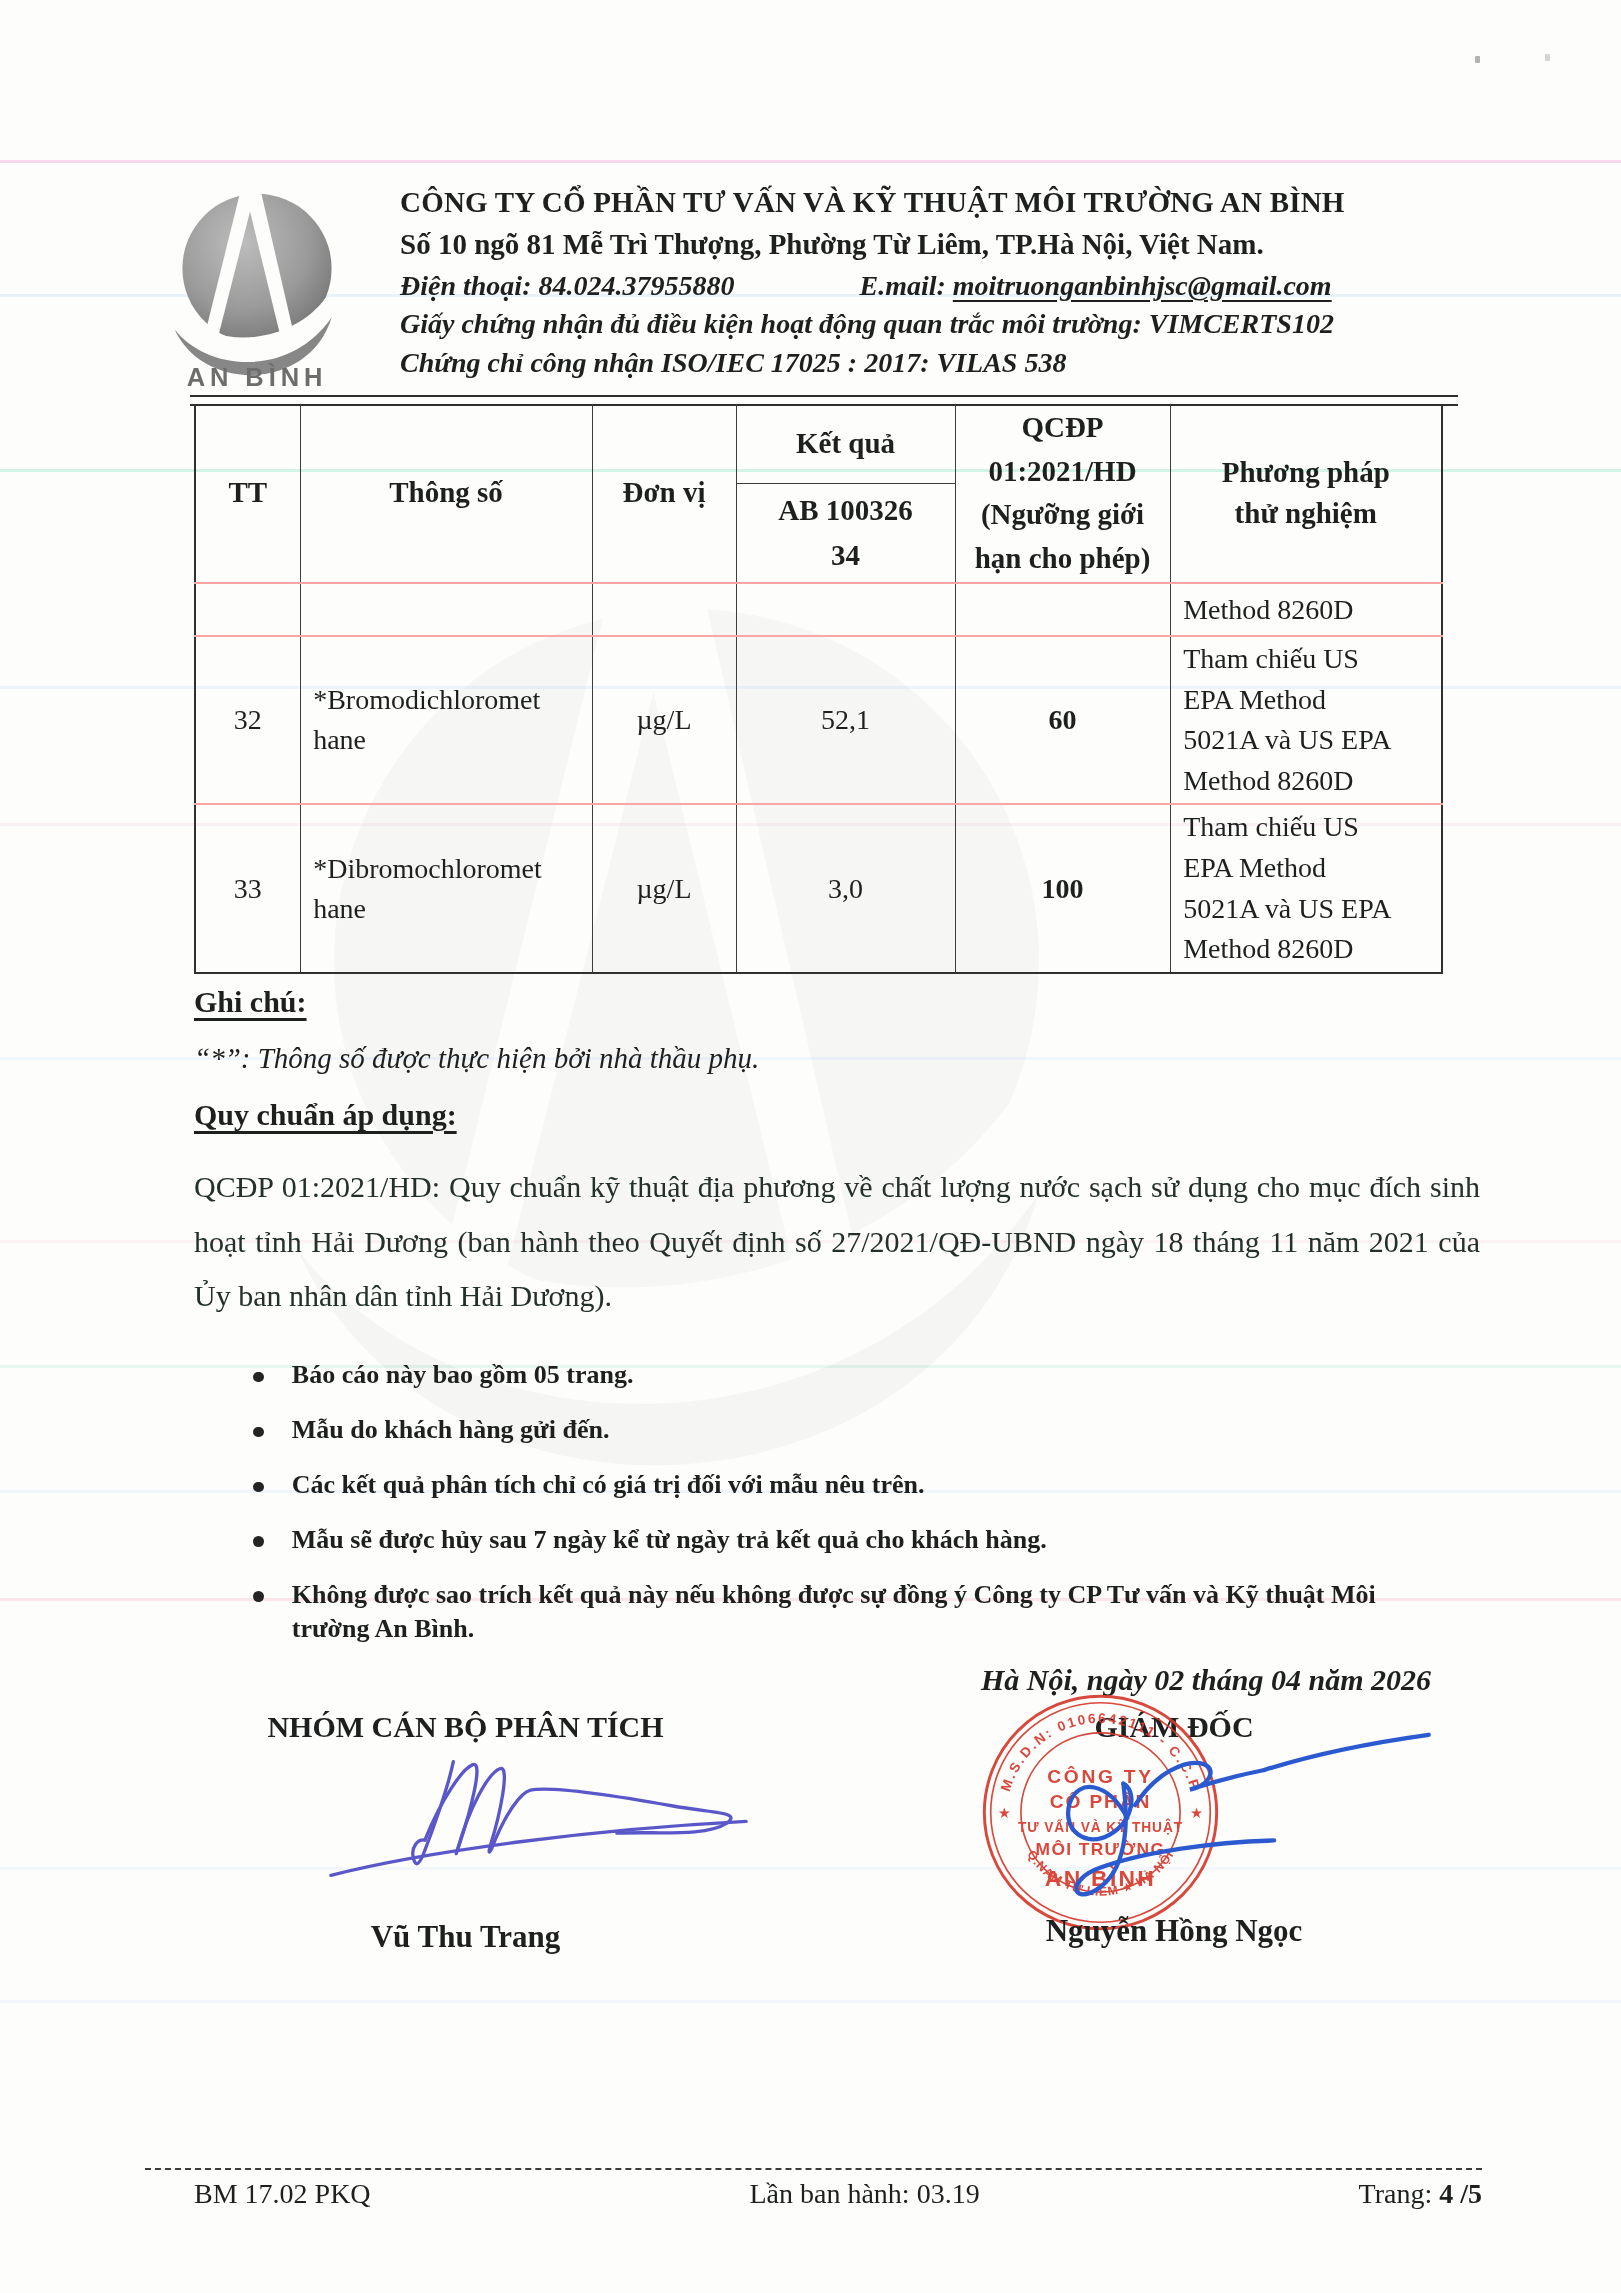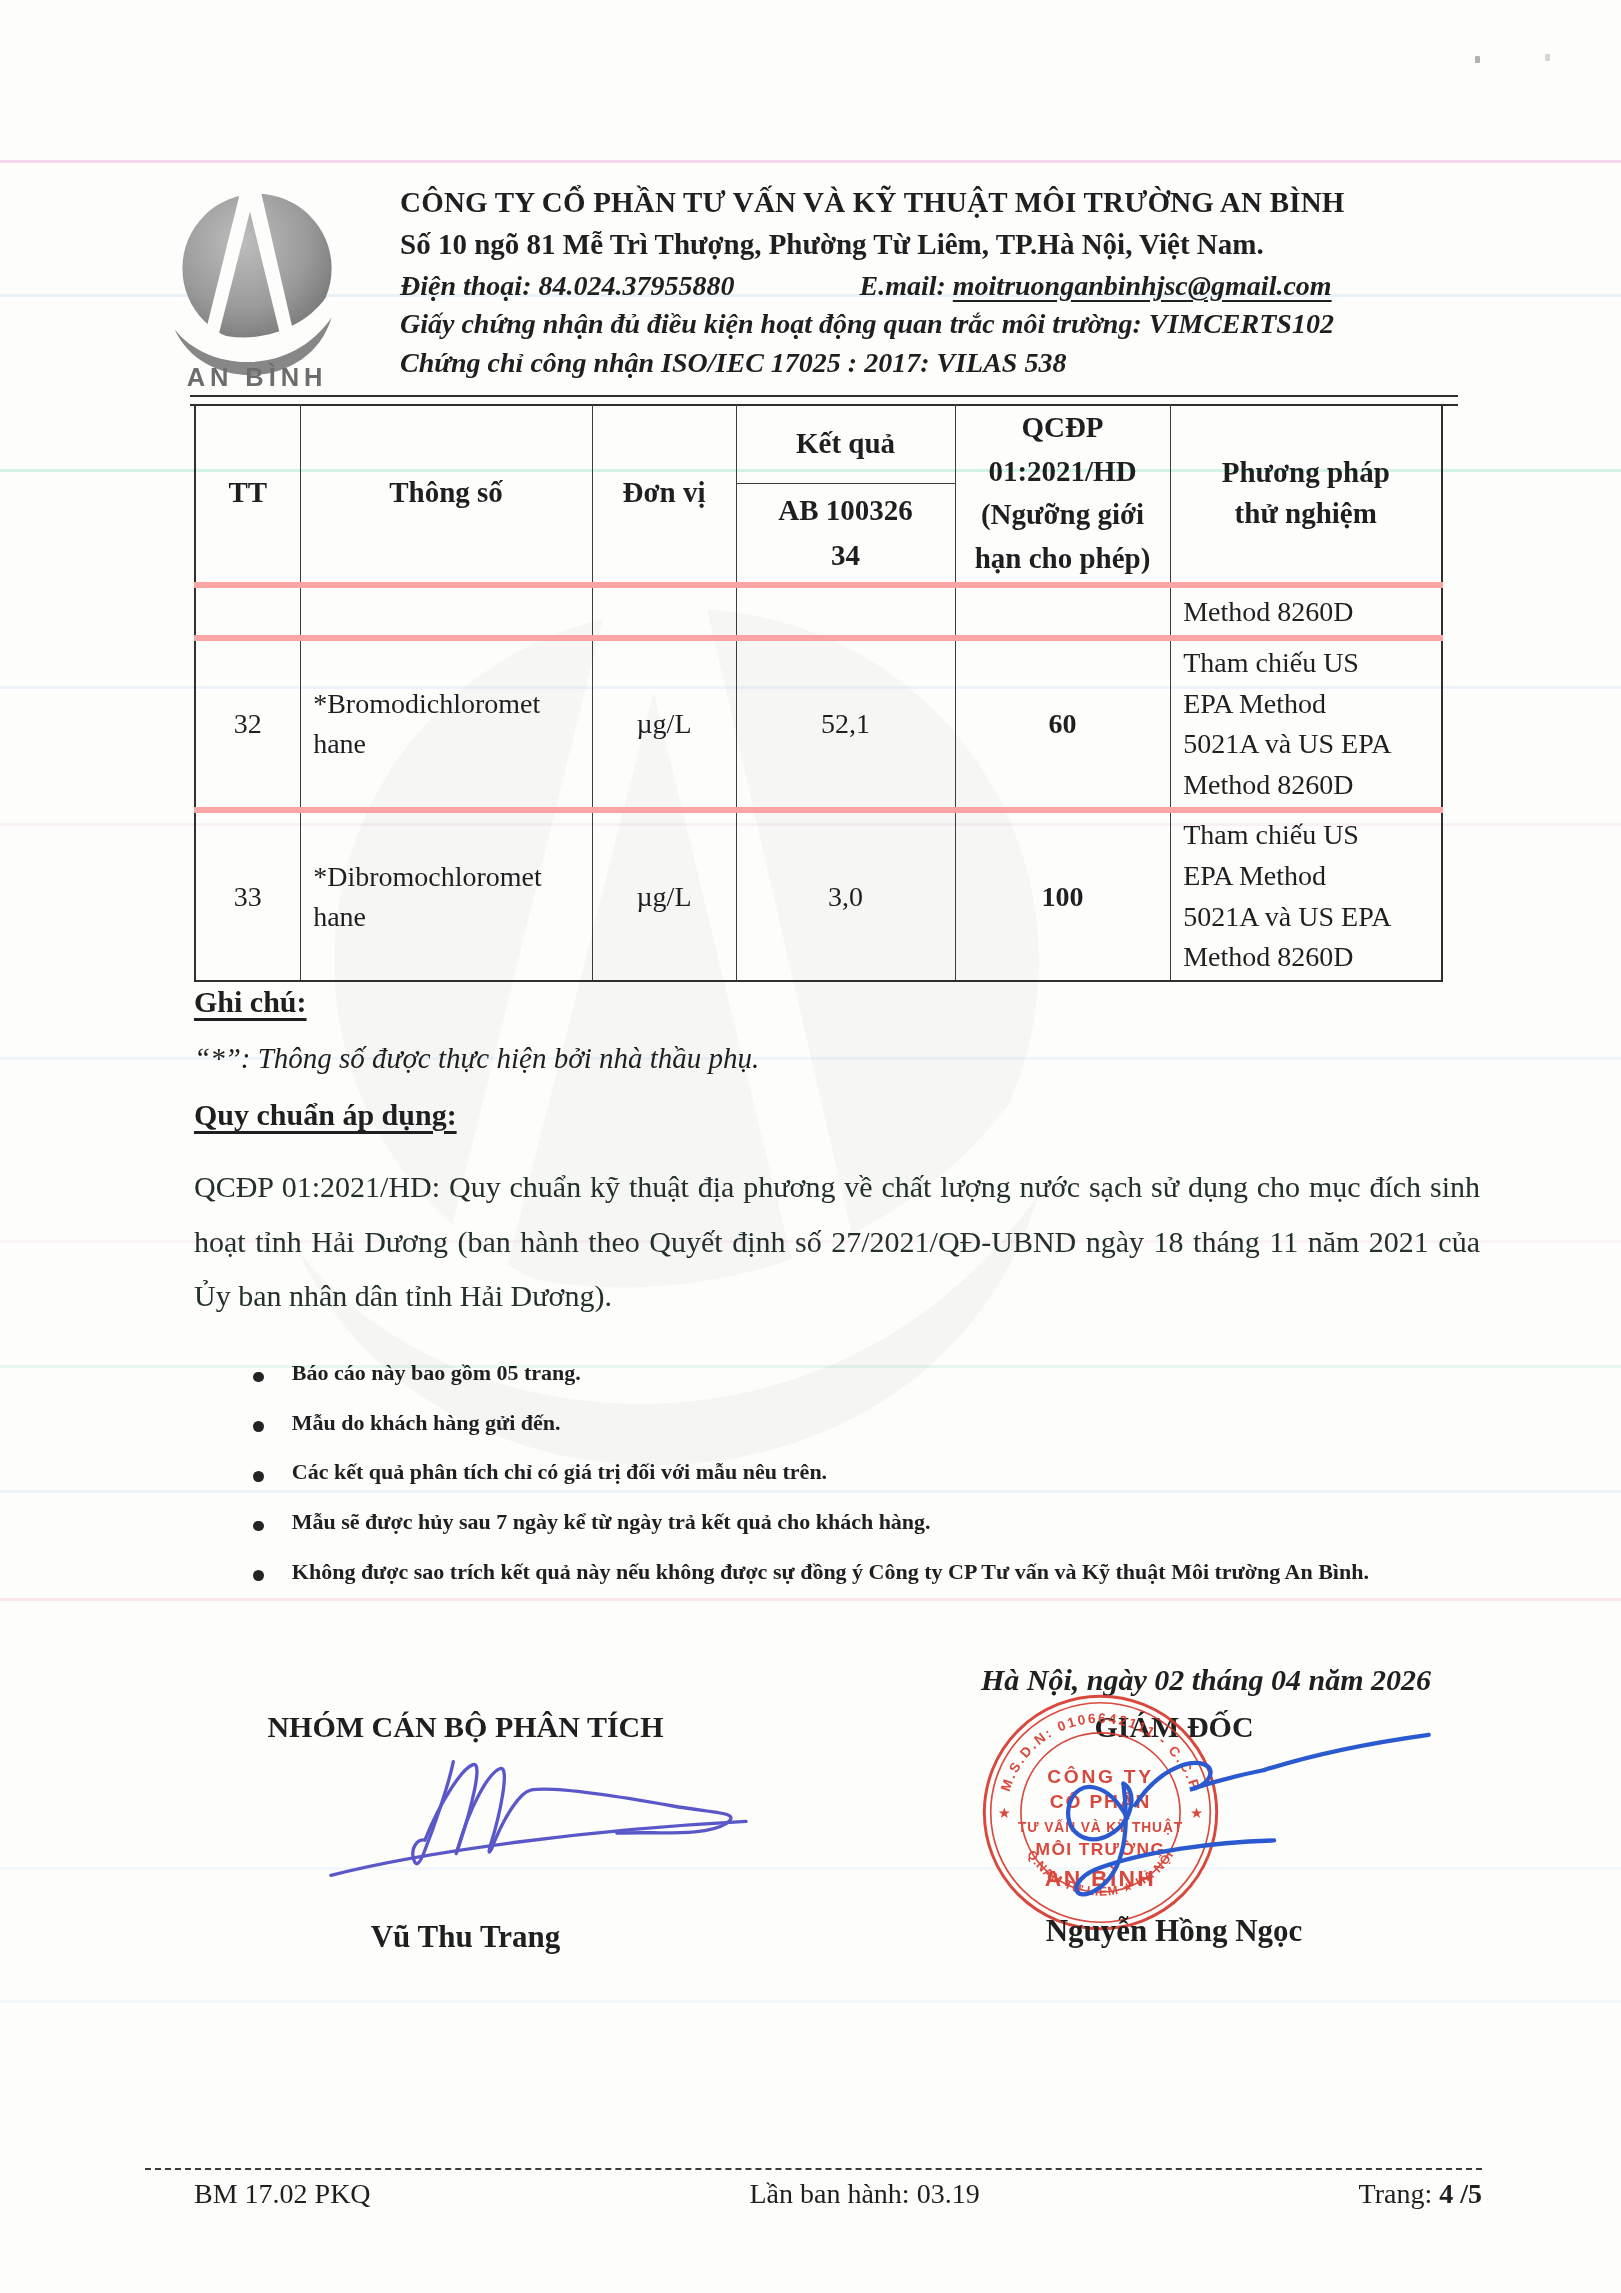--- a/index.html
+++ b/index.html
@@ -21,37 +21,37 @@
   .mast-l4{font-size:28px;font-weight:bold;font-style:italic;margin-top:6.9px;}
   .email-val{text-decoration:underline;text-underline-offset:4.9px;}
   .email-lbl{margin-left:118px;}
 
   
   .dbl-line{position:absolute;left:190px;top:395px;width:1268px;height:6.9px;
     border-top:2.9px solid #2e2e2e;border-bottom:2px solid #2e2e2e;}
   table.tbl{position:absolute;left:194px;top:404px;width:1247px;
     border-collapse:collapse;table-layout:fixed;font-size:28px;}
   table.tbl{border:2.4px solid #303030;border-top:none;}
-  .tbl th,.tbl td{border-left:1.7px solid #3d3d3d;border-top:6px solid #fca5a5;
+  .tbl th,.tbl td{border-left:1.7px solid #3d3d3d;border-top:2px solid #fca5a5;
     white-space:pre-line;vertical-align:middle;padding:2px 5.9px;line-height:1.42;}
   .tbl thead th{font-weight:bold;font-size:29px;text-align:center;border-top:none;}
   .tbl thead tr.subrow th{border-top:1.7px solid #3d3d3d;}
   .tbl thead th{border-bottom:1.7px solid #3d3d3d;}
   .tbl td.c{text-align:center;}
   .tbl td.l{text-align:left;padding-left:12.7px;}
   .tbl td.lim{font-weight:bold;}
 
   
   .sec-head{font-size:30px;font-weight:bold;text-decoration:underline;text-underline-offset:5.9px;text-decoration-thickness:2.5px;text-align:right;}
   .star-note{font-size:29px;font-style:italic;}
   .std-par{font-size:30px;line-height:1.82;text-align:justify;color:#23302b;}
 
   
   .disc{position:absolute;left:253px;top:1358px;width:1223px;}
-  .disc-item{display:flex;margin-bottom:20.6px;font-size:22px;font-weight:bold;line-height:1.32;}
+  .disc-item{display:flex;margin-bottom:20.6px;font-size:26px;font-weight:bold;line-height:1.32;}
   .dot{flex:0 0 10.8px;width:10.8px;height:10.8px;border-radius:50%;background:#242424;margin:13.7px 28px 0 0;}
 
   
   .date-line{position:absolute;left:784px;top:1663px;width:647px;text-align:right;
     font-size:30px;font-weight:bold;font-style:italic;}
   .sig-title{font-size:30px;font-weight:bold;text-align:center;}
   .sig-name{font-size:31px;font-weight:bold;text-align:center;}
   .stamp-txt{fill:#d6392d;font-family:"Liberation Sans","DejaVu Sans",sans-serif;font-weight:bold;}
 
   

